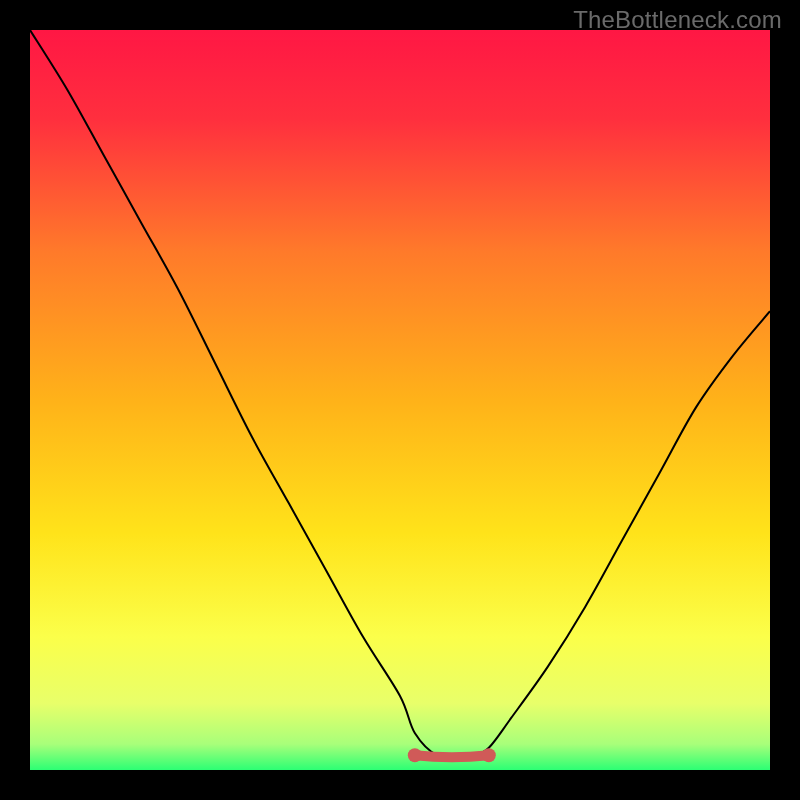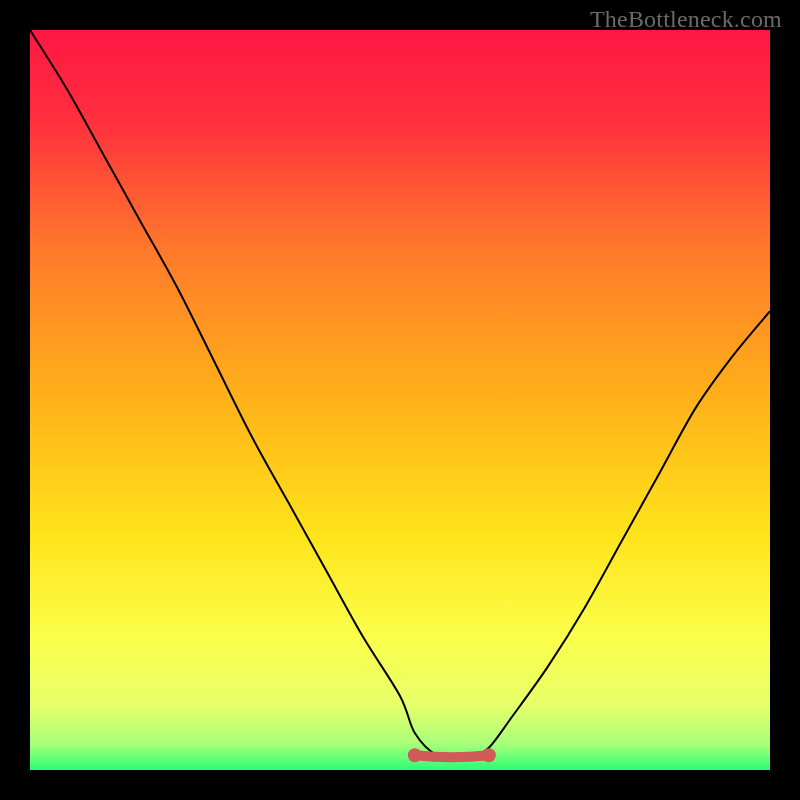--- a/index.html
+++ b/index.html
@@ -9,21 +9,20 @@
     height: 800px;
     background: #000;
     overflow: hidden;
     font-family: Arial, Helvetica, sans-serif;
   }
   .frame {
     position: relative;
     width: 800px;
     height: 688px;
     background: #000;
-    font-family: Liberation Serif, serif;
   }
   .watermark {
     position: absolute;
     top: 6px;
     right: 18px;
     color: #6a6a6a;
     font-size: 24px;
     font-weight: 500;
     letter-spacing: 0.2px;
     z-index: 5;

